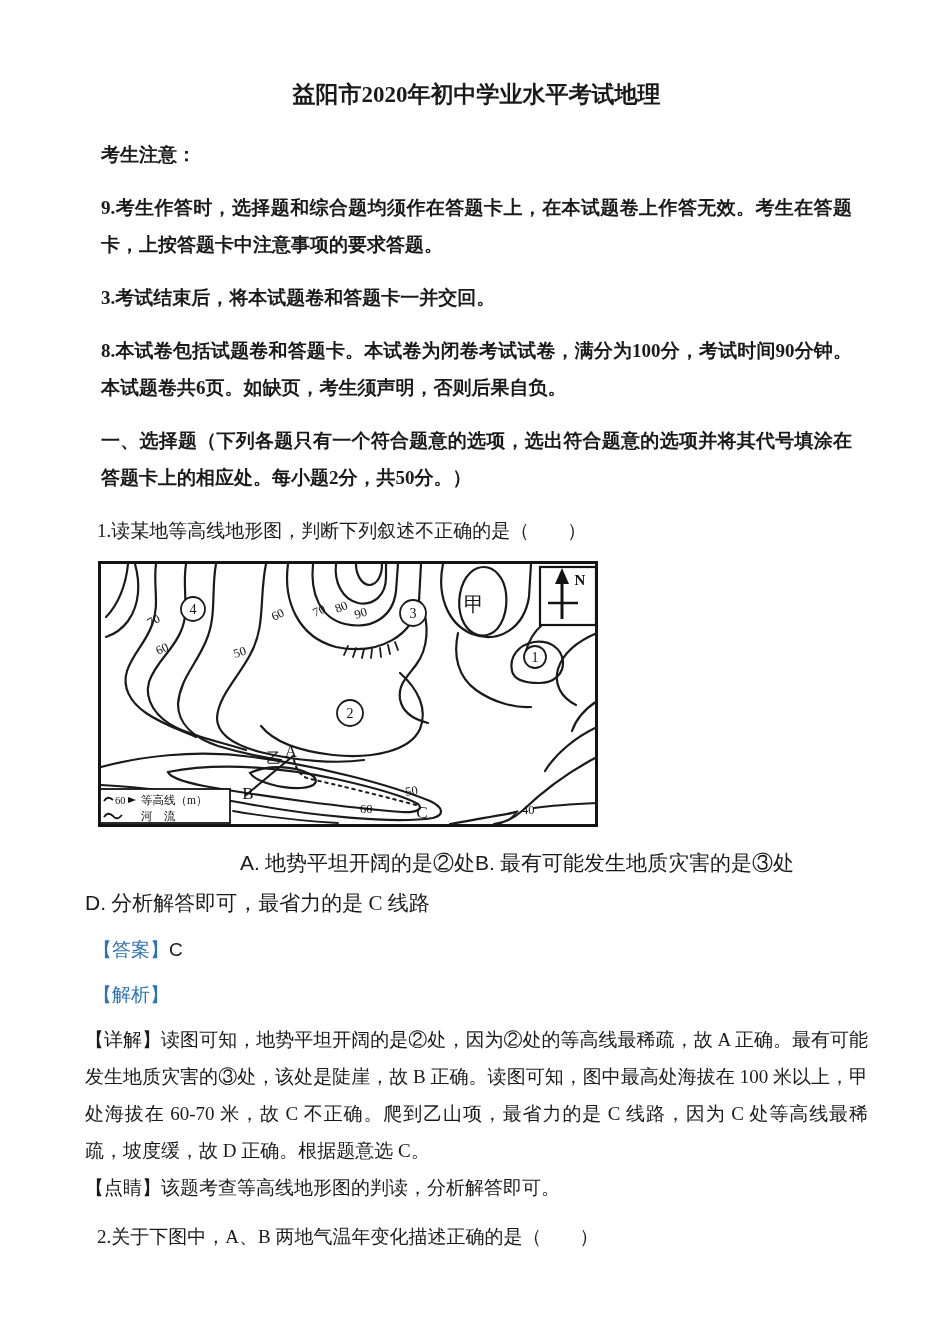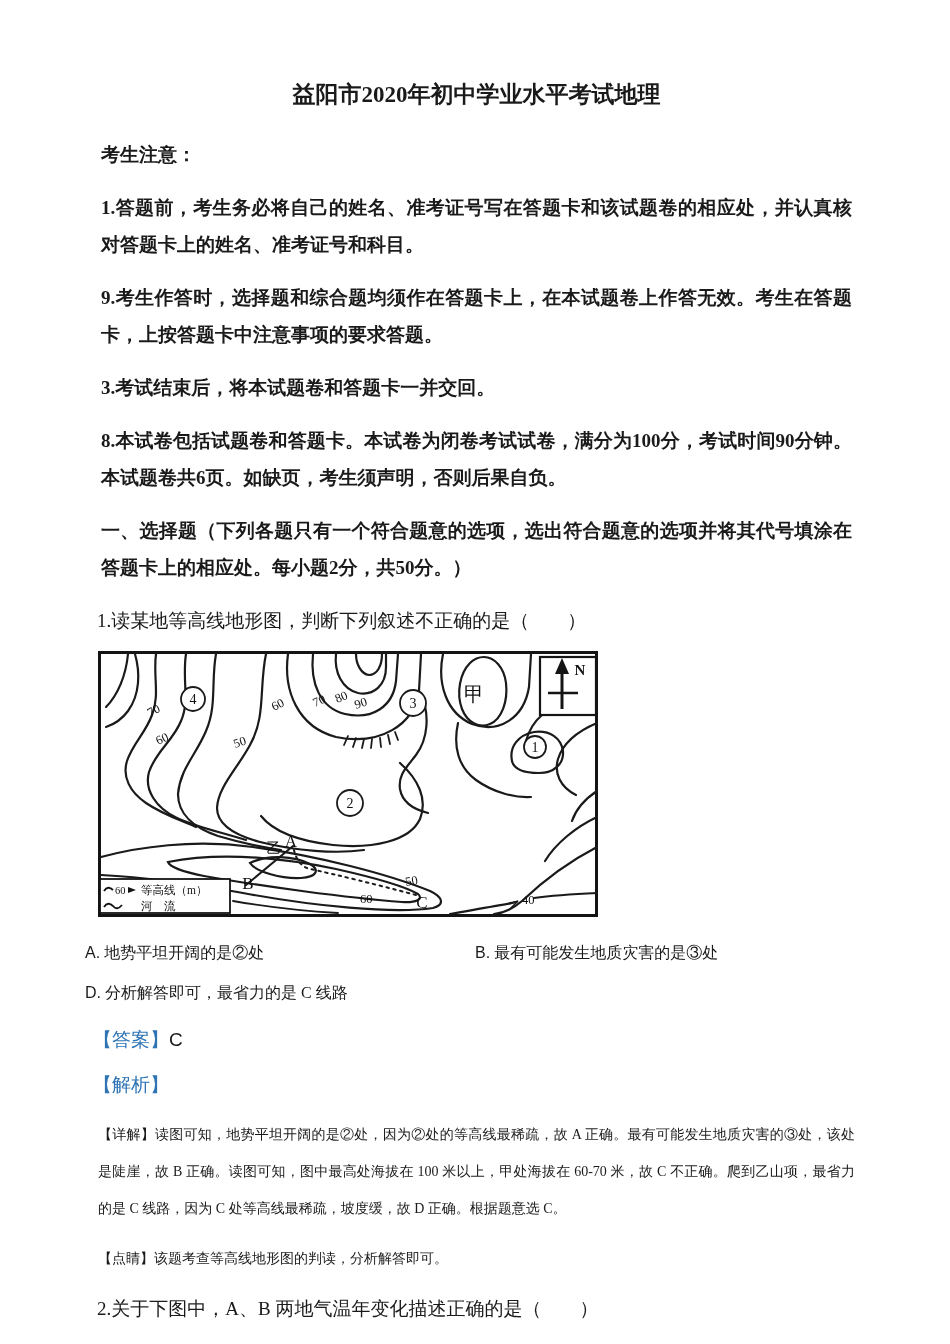--- a/index.html
+++ b/index.html
@@ -13,39 +13,38 @@
   .title {
     font-size:23px; font-weight:bold; text-align:center;
     margin:0 0 26px 0; line-height:30px;
   }
   .p { font-size:19px; line-height:37px; margin:16px; text-align:justify; }
   .bold { font-weight:bold; }
   .stem { font-size:19px; line-height:37px; margin:12px; }
   .map-wrap { margin:6px 0 0 13px; width:500px; height:266px; }
   .options { margin-top:16px; }
   .opt-row { display:flex; }
-  .opt { font-size:16px; line-height:40px; }
+  .opt { font-size:21px; line-height:40px;text-align:right; }
   .opt-left { width:390px; flex:0 0 390px; }
   .latin { font-family:"Liberation Sans","DejaVu Sans",sans-serif; }
   .tag-blue { color:#2e74b5; }
   .ansline { font-size:19px; line-height:37px; margin:8px; }
-  .detail { font-size:14px; line-height:37px; margin:13px; text-align:justify; }
+  .detail { font-size:19px; line-height:37px; margin:0; text-align:justify; }
   svg text { font-family:"Liberation Serif","DejaVu Serif",serif; fill:#111; }
   svg .cnum { font-size:14px; }
   svg .clabel { font-size:12.5px; }
 </style>
 </head>
 <body>
 
 <div class="page">
 
   <h1 class="title">益阳市2020年初中学业水平考试地理</h1>
 
   <p class="p bold">考生注意：</p>
-  <p class="p bold">1.答题前，考生务必将自己的姓名、准考证号写在答题卡和该试题卷的相应处，并认真核对答题卡上的姓名、准考证号和科目。</p>
   <p class="p bold">9.考生作答时，选择题和综合题均须作在答题卡上，在本试题卷上作答无效。考生在答题卡，上按答题卡中注意事项的要求答题。</p>
   <p class="p bold">3.考试结束后，将本试题卷和答题卡一并交回。</p>
   <p class="p bold">8.本试卷包括试题卷和答题卡。本试卷为闭卷考试试卷，满分为100分，考试时间90分钟。本试题卷共6页。如缺页，考生须声明，否则后果自负。</p>
 
   <p class="p bold">一、选择题（下列各题只有一个符合题意的选项，选出符合题意的选项并将其代号填涂在答题卡上的相应处。每小题2分，共50分。）</p>
 
   <p class="stem">1.读某地等高线地形图，判断下列叙述不正确的是（　　）</p>
 
   <div class="map-wrap">
     <svg width="500" height="266" viewBox="0 0 500 266">

